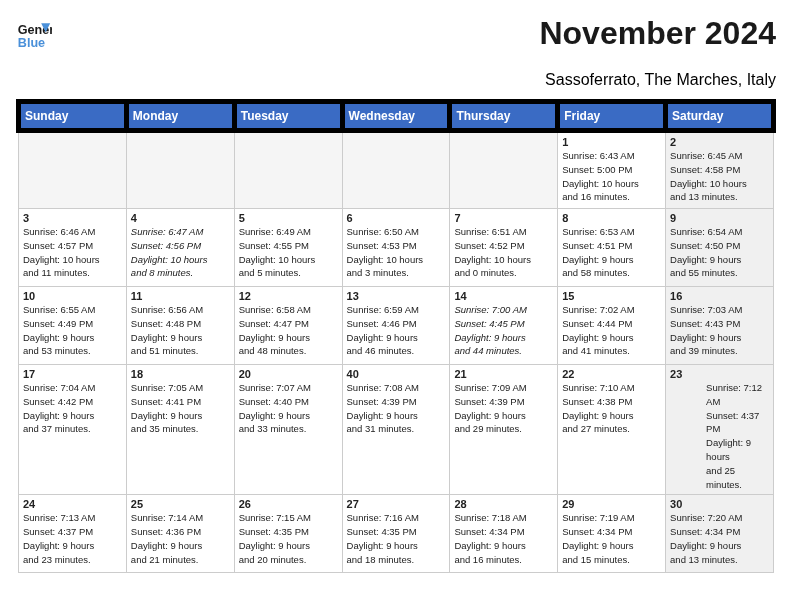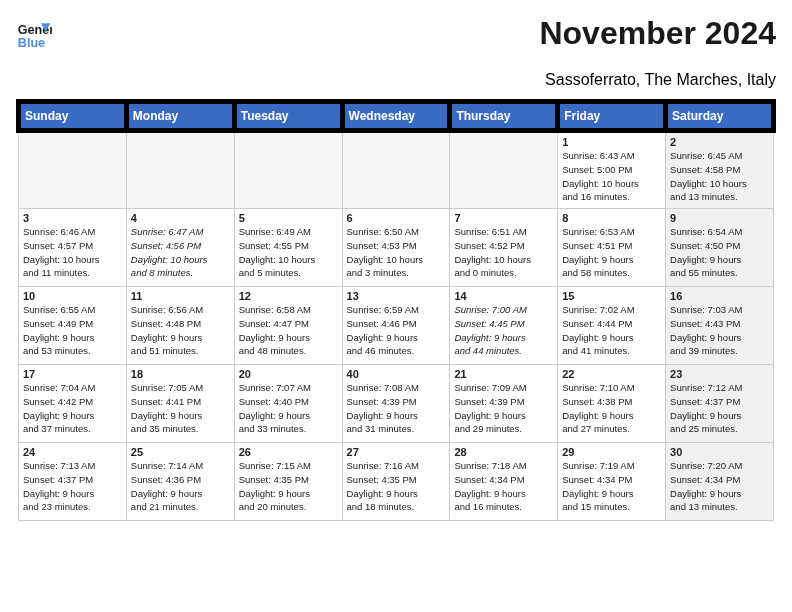--- a/index.html
+++ b/index.html
@@ -274,21 +274,21 @@
           </td>
           <td>
             <span class="day-num">22</span>
             <div class="day-info" style="white-space: pre-line;">Sunrise: 7:10 AM
 Sunset: 4:38 PM
 Daylight: 9 hours
 and 27 minutes.</div>
           </td>
           <td class="shaded">
             <span class="day-num">23</span>
-            <div class="day-info" style="white-space: pre-line;">Sunrise: 7:12 AM
+            <div class="day-info" style="white-space: pre-line; margin-left: 36px;">Sunrise: 7:12 AM
 Sunset: 4:37 PM
 Daylight: 9 hours
 and 25 minutes.</div>
           </td>
         </tr>
         <tr>
           <td>
             <span class="day-num">24</span>
             <div class="day-info" style="white-space: pre-line;">Sunrise: 7:13 AM
 Sunset: 4:37 PM

